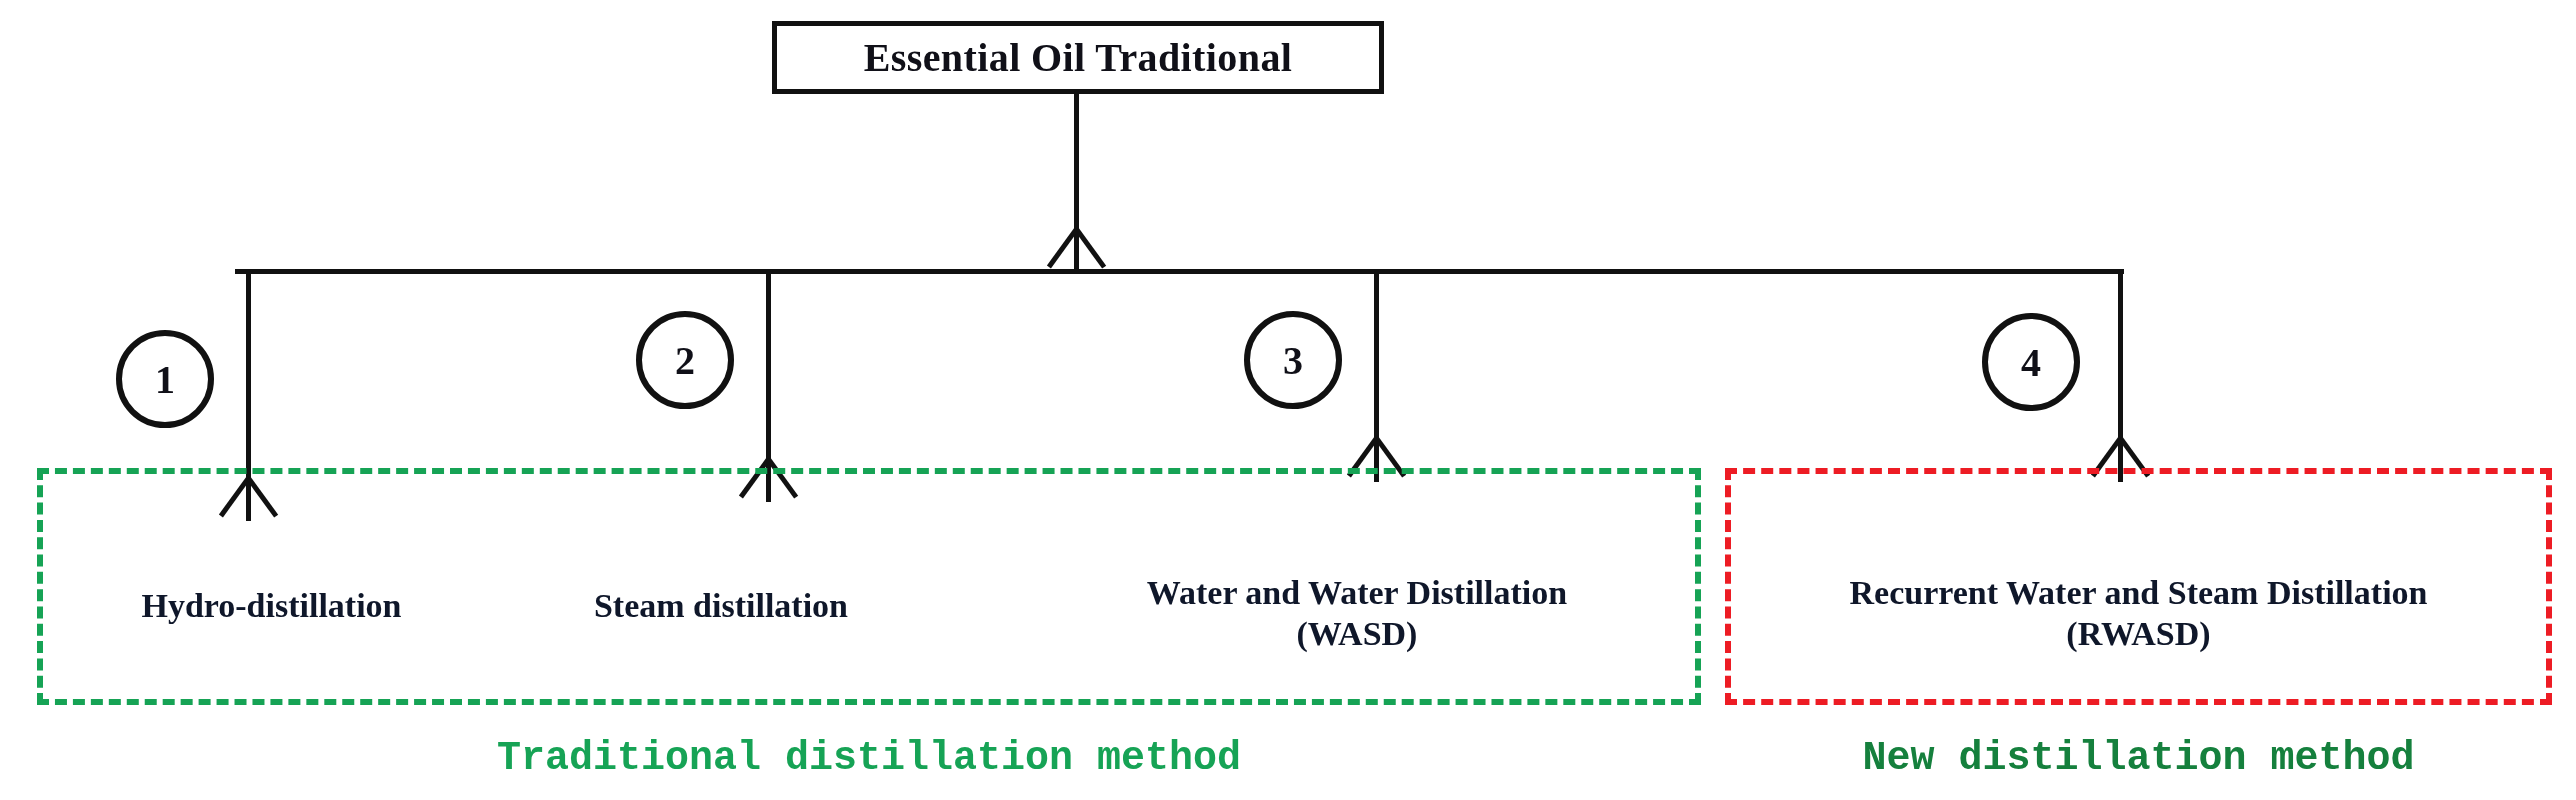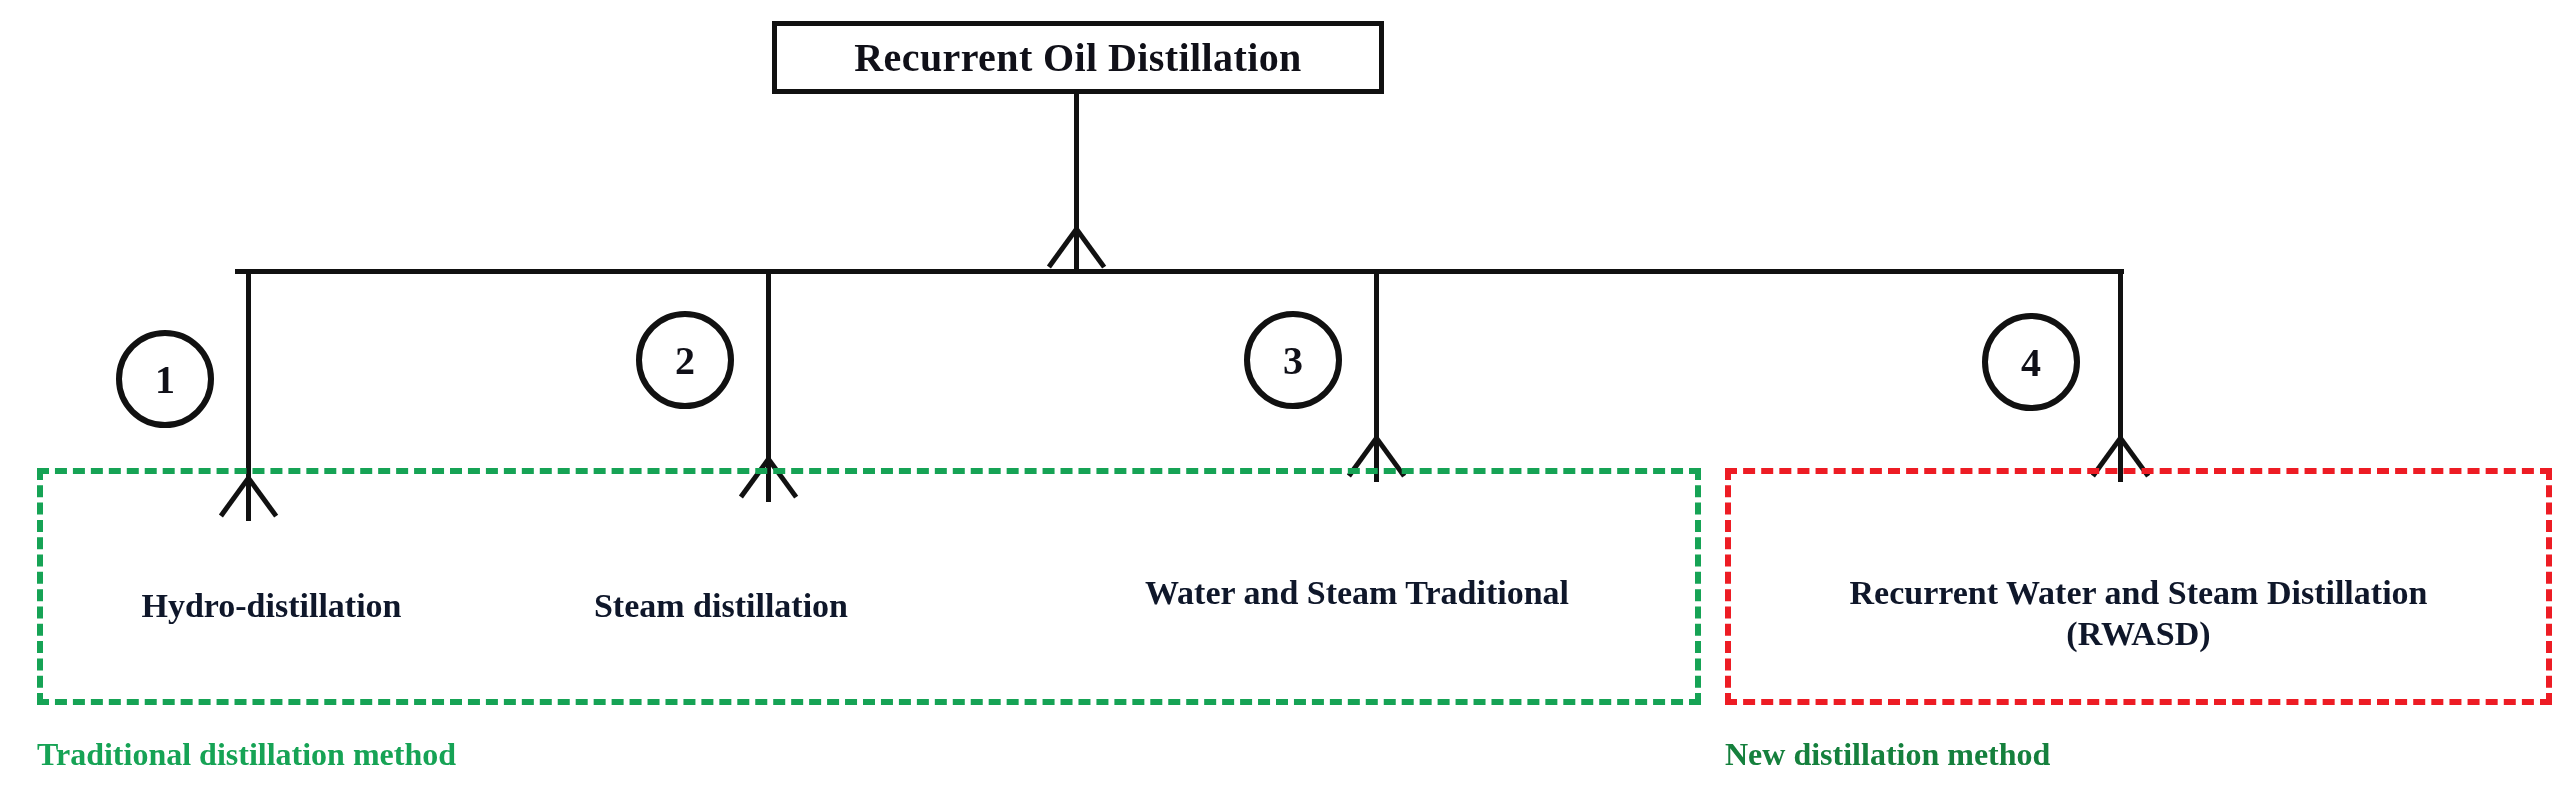--- a/index.html
+++ b/index.html
@@ -48,34 +48,34 @@
   
   .method-label{
     position:absolute;text-align:center;
     font-family:"Liberation Serif",serif;font-weight:bold;
     font-size:34px;line-height:1.22;color:#0f172a;
   }
   .method-label .l2{display:block;}
 
   
   .caption{
-    position:absolute;text-align:left;
-    font-family:Liberation Serif, serif;font-weight:bold;font-size:32px;
+    position:absolute;text-align:center;
+    font-family:Liberation Mono, monospace;font-weight:bold;font-size:40px;
     white-space:nowrap;
   }
   .caption-green{color:#16a355;}
   .caption-red{color:#15803d;}
 </style>
 </head>
 <body>
 
 <div id="stage">
 
   <div class="title-box">
-    <span class="txt">Recurrent Oil Distillation</span>
+    <span class="txt">Essential Oil Traditional</span>
   </div>
 
   <div class="vline" style="left:1074px;top:93px;height:178px;"></div>
   <div class="arrowhead" style="left:1074px;top:229px;"></div>
 
   <div class="hline" style="left:235px;top:269px;width:1889px;"></div>
 
   <div class="vline" style="left:246px;top:269px;height:252px;"></div>
   <div class="arrowhead" style="left:246px;top:478px;"></div>
   <div class="num-circle" style="left:116px;top:330px;">
@@ -106,21 +106,22 @@
 
   <div class="method-label" style="left:46px;top:585px;width:451px;">
     <span>Hydro-distillation</span>
   </div>
 
   <div class="method-label" style="left:507px;top:585px;width:428px;">
     <span>Steam distillation</span>
   </div>
 
   <div class="method-label" style="left:1036px;top:572px;width:642px;">
-    <span>Water and Steam Traditional</span>
+    <span>Water and Water Distillation</span>
+    <span class="l2">(WASD)</span>
   </div>
 
   <div class="method-label" style="left:1743px;top:572px;width:791px;">
     <span>Recurrent Water and Steam Distillation</span>
     <span class="l2">(RWASD)</span>
   </div>
 
   <div class="caption caption-green" style="left:37px;top:736px;width:1664px;">Traditional distillation method</div>
 
   <div class="caption caption-red" style="left:1725px;top:736px;width:827px;">New distillation method</div>

